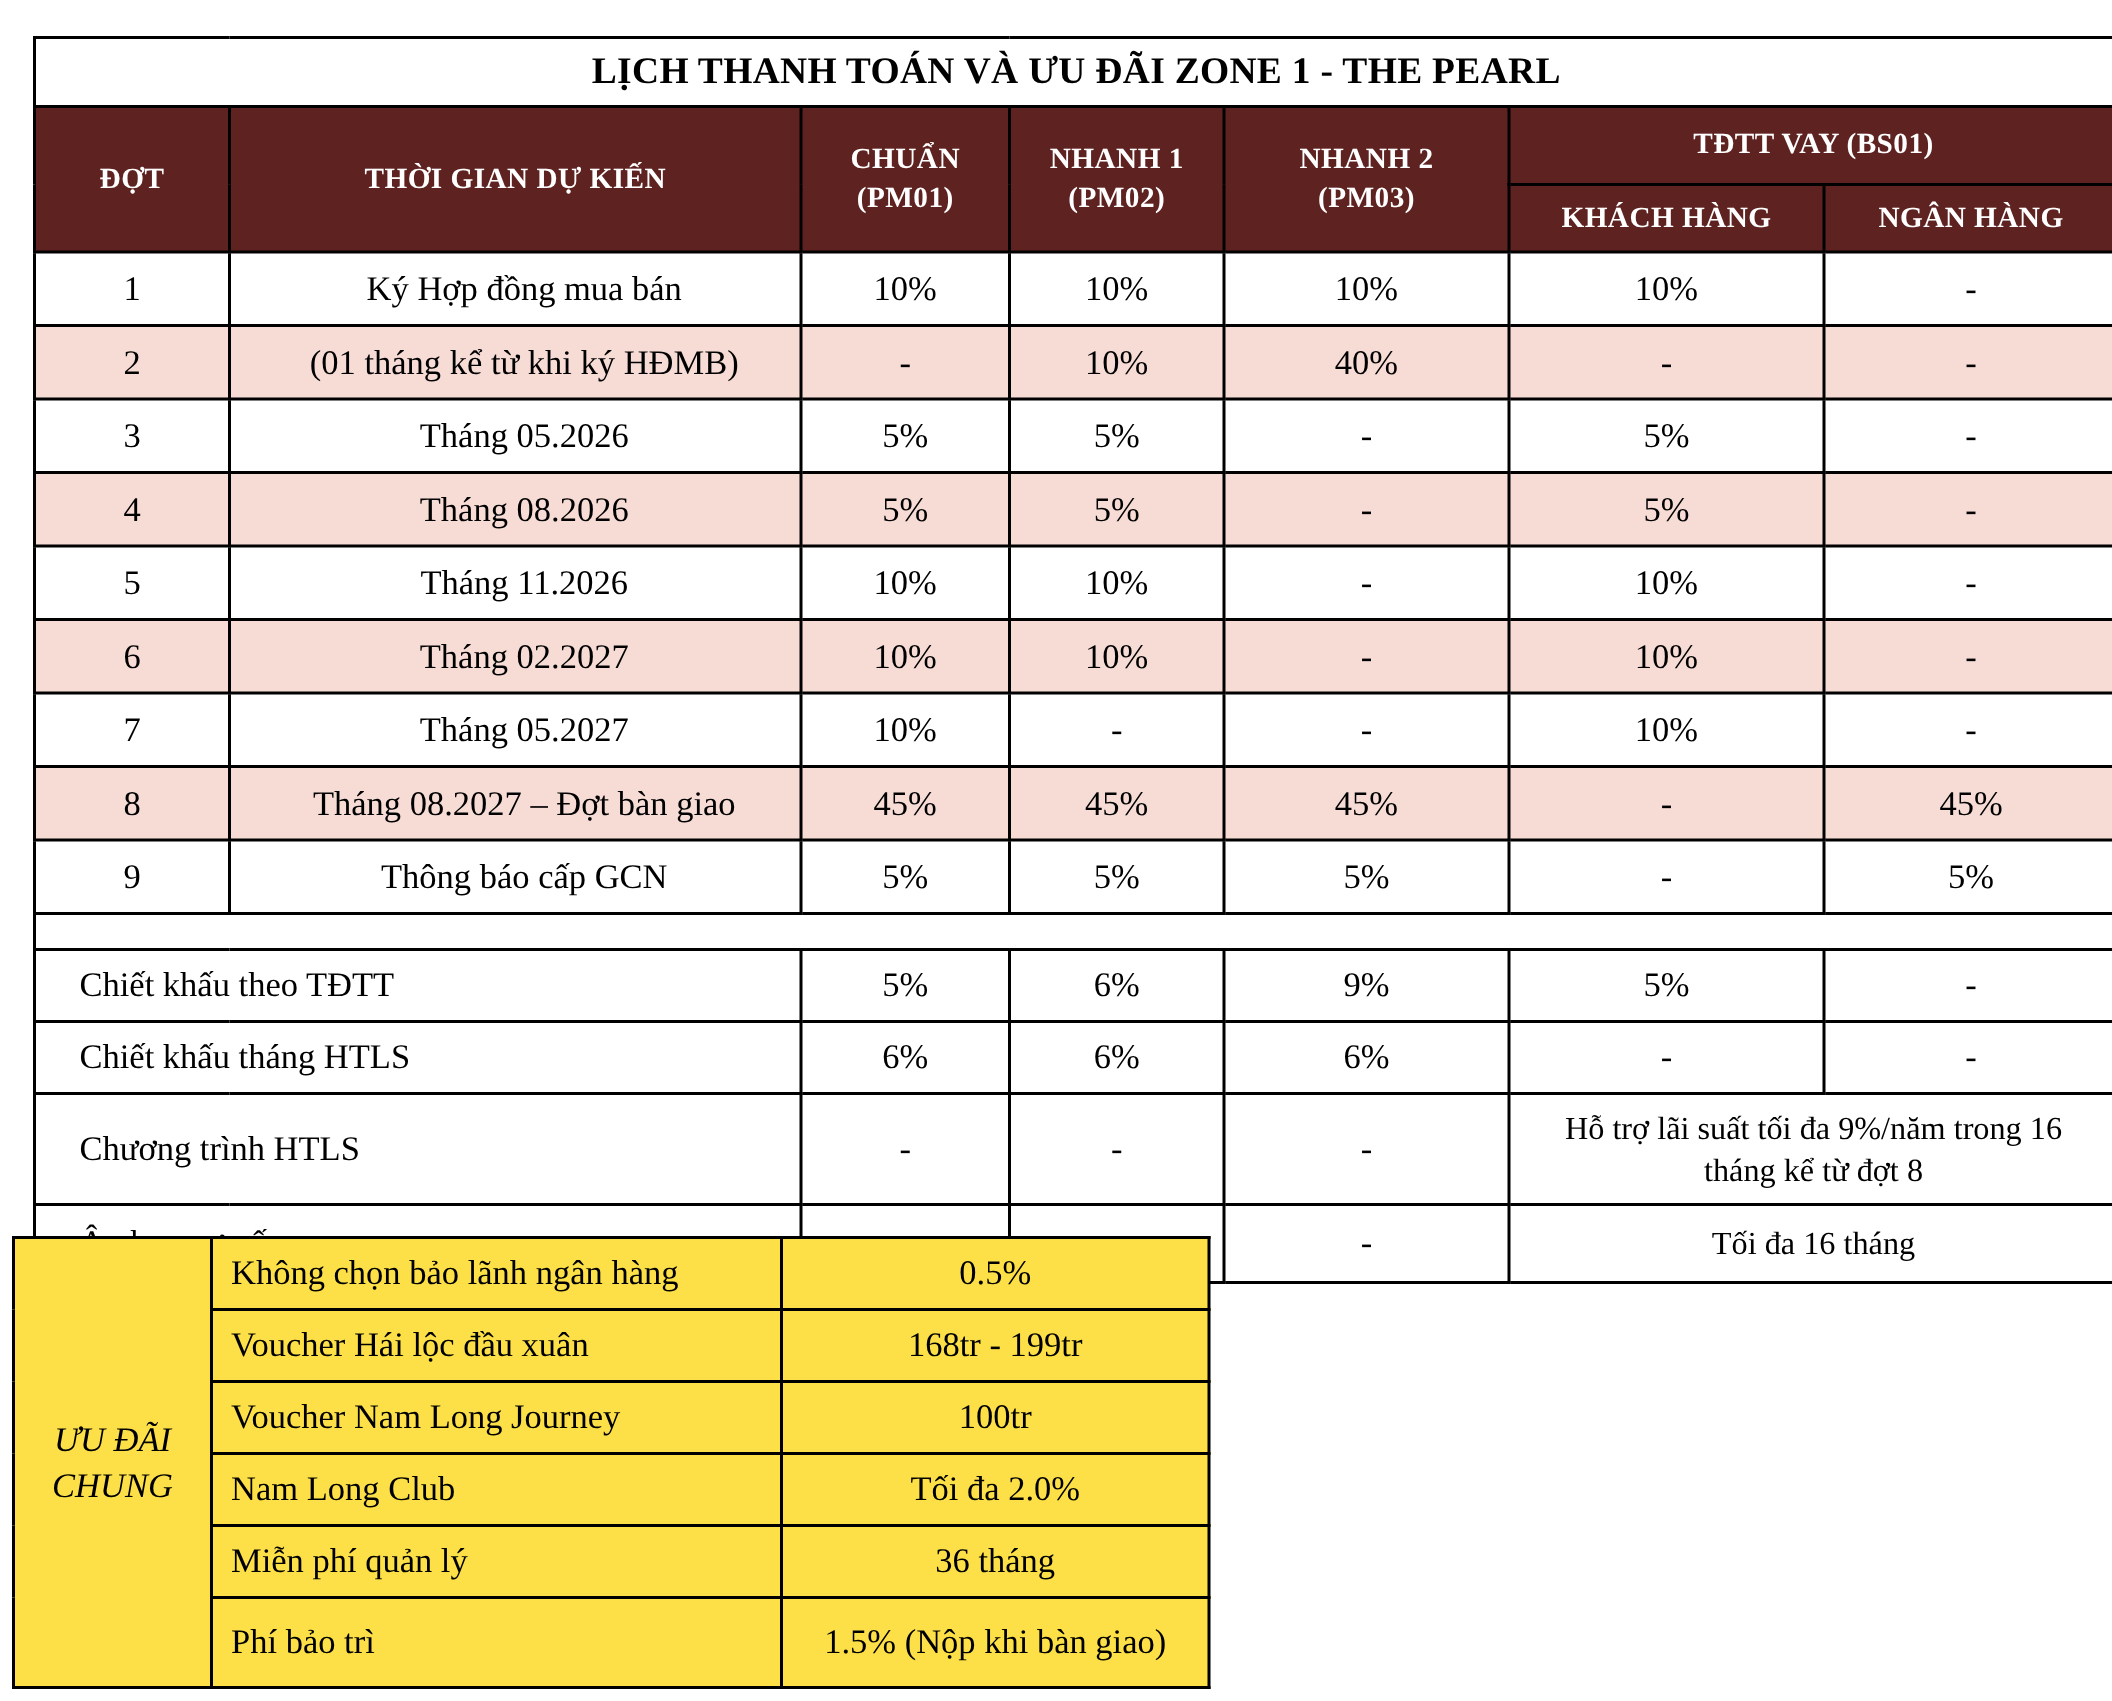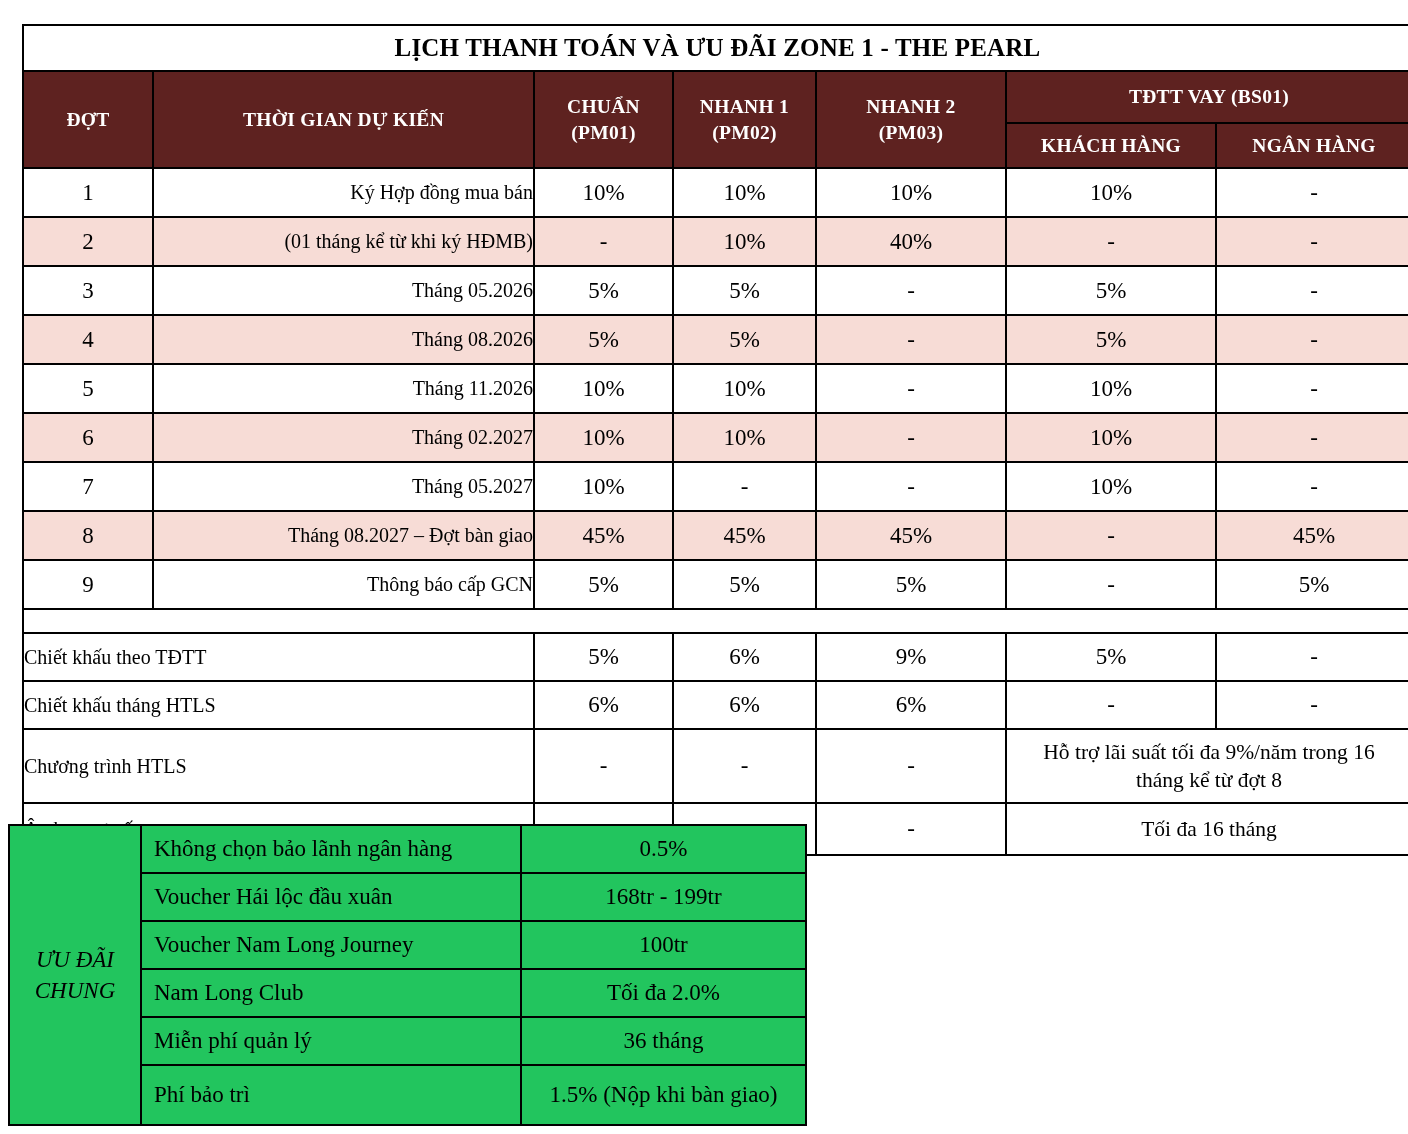--- a/index.html
+++ b/index.html
@@ -58,36 +58,36 @@
     letter-spacing: .3px;
   }
   .hdr .sub { display: block; }
 
   .t1 .r-num {
     text-align: center;
     font-size: 23px;
     height: 47px;
   }
   .t1 .r-desc {
-    text-align: right;
-    font-size: 20px;
+    text-align: center;
+    font-size: 23px;
     padding-left: 12px;
   }
   .t1 .r-val {
     text-align: center;
     font-size: 23px;
   }
   .pink td { background: #f7dcd6 !important; }
 
   .spacer-row td { height: 22px; border-left: 2.5px solid #000; border-right: 2.5px solid #000; }
 
   .t1 .d-label {
     text-align: left;
-    font-size: 20px;
-    padding-left: 0;
+    font-size: 23px;
+    padding-left: 29px;
     height: 46px;
   }
   .t1 .d-val {
     text-align: center;
     font-size: 23px;
   }
   .t1 .d-note {
     text-align: center;
     font-size: 21.5px;
     line-height: 1.32;
@@ -100,21 +100,21 @@
     left: 8px;
     top: 824px;
     width: 797px;
     border-collapse: collapse;
     table-layout: fixed;
   }
   .t2 td {
     border: 2.5px solid #000000;
     padding: 0;
     vertical-align: middle;
-    background: #22c55e;
+    background: #fde047;
   }
   .t2 .uudai {
     text-align: center;
     font-size: 23px;
     line-height: 1.35;
     width: 132px;
     font-style: italic;
   }
   .t2 .b-label {
     text-align: left;

